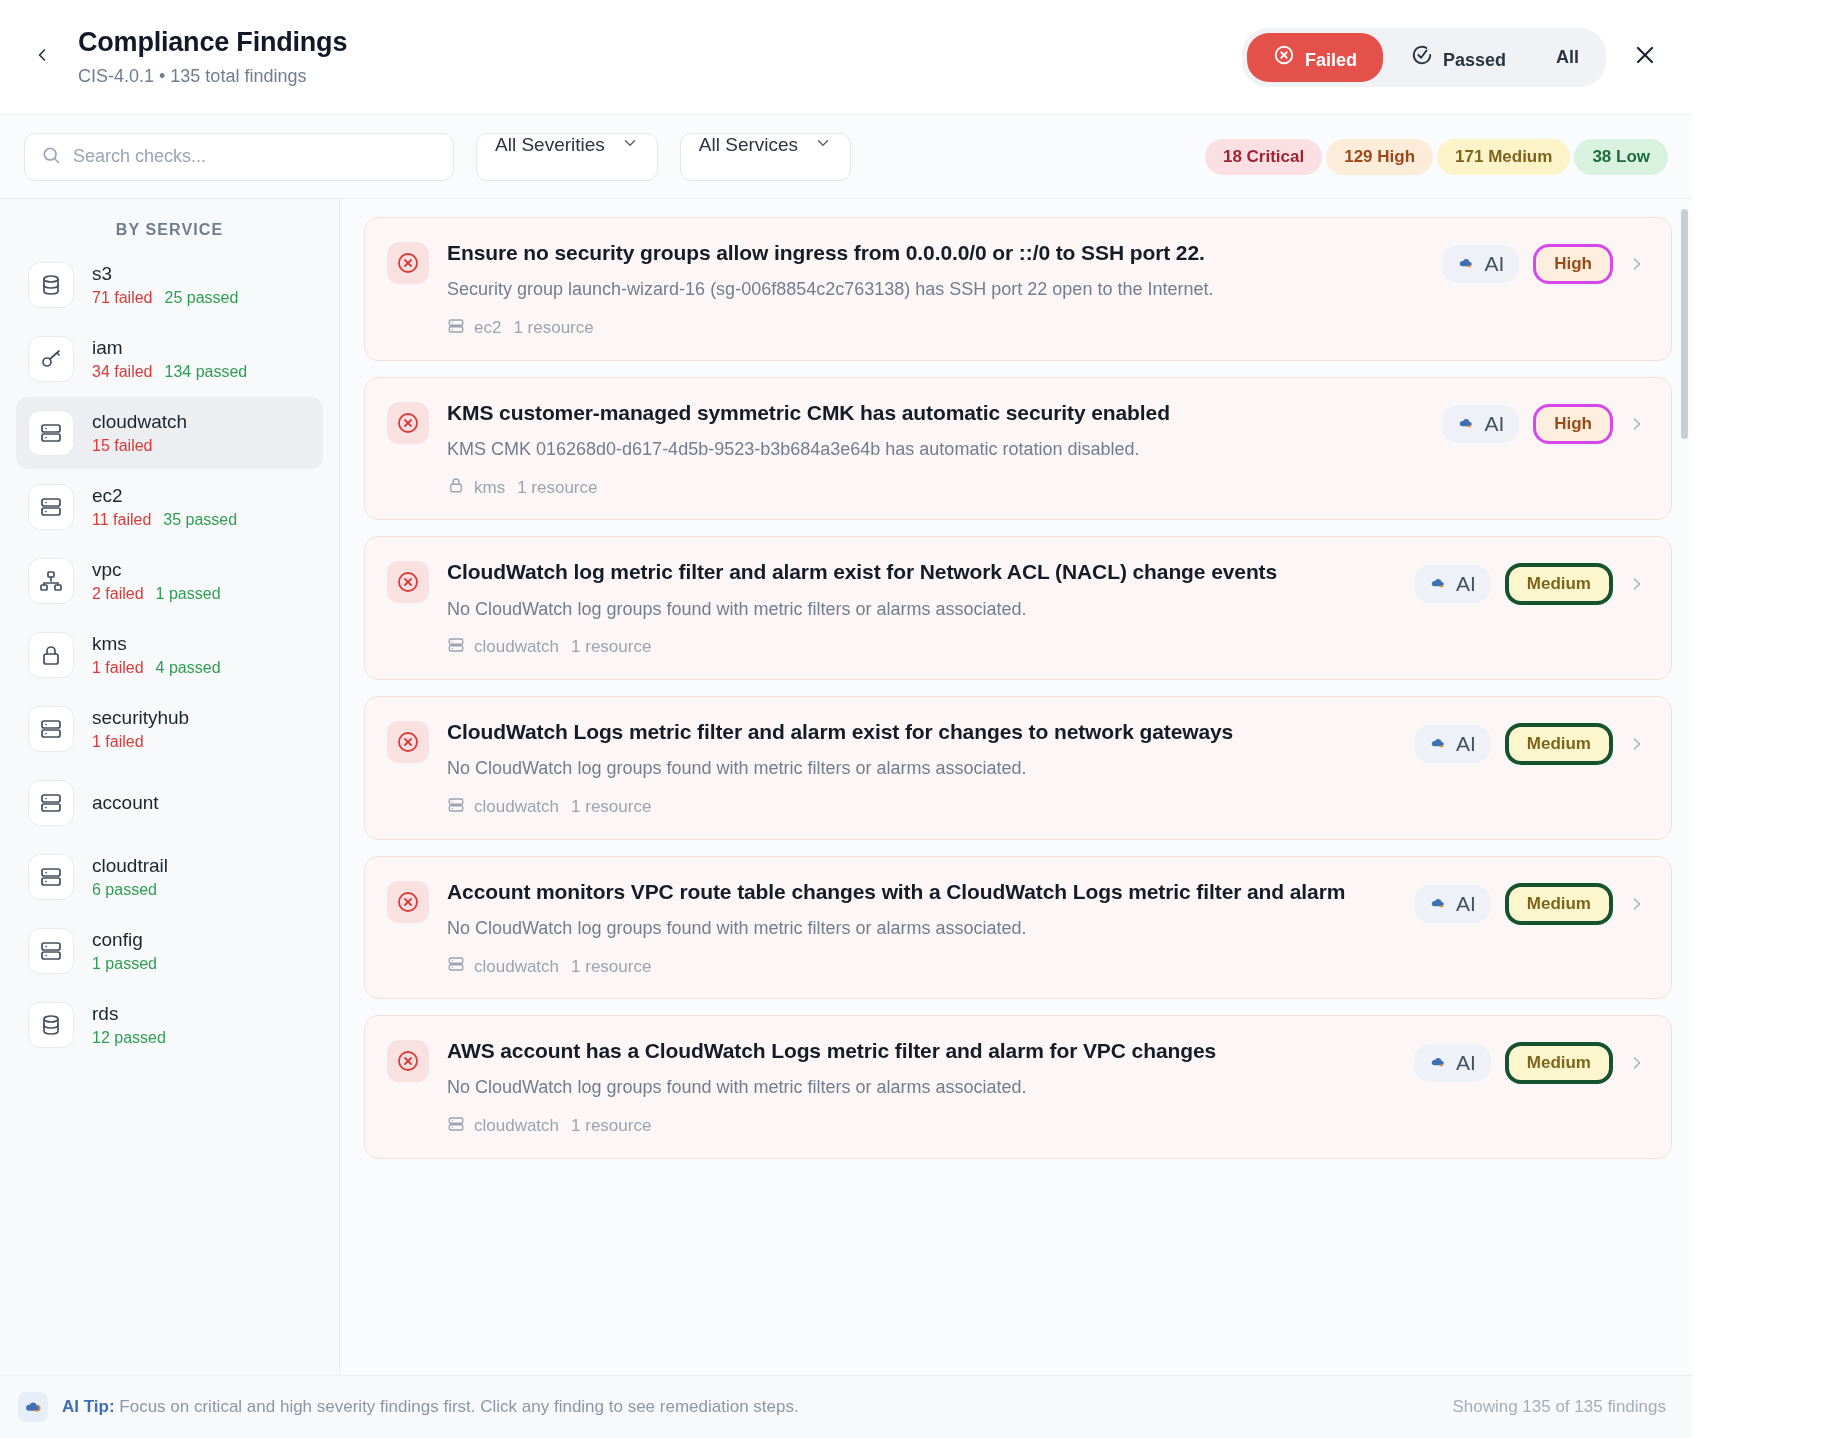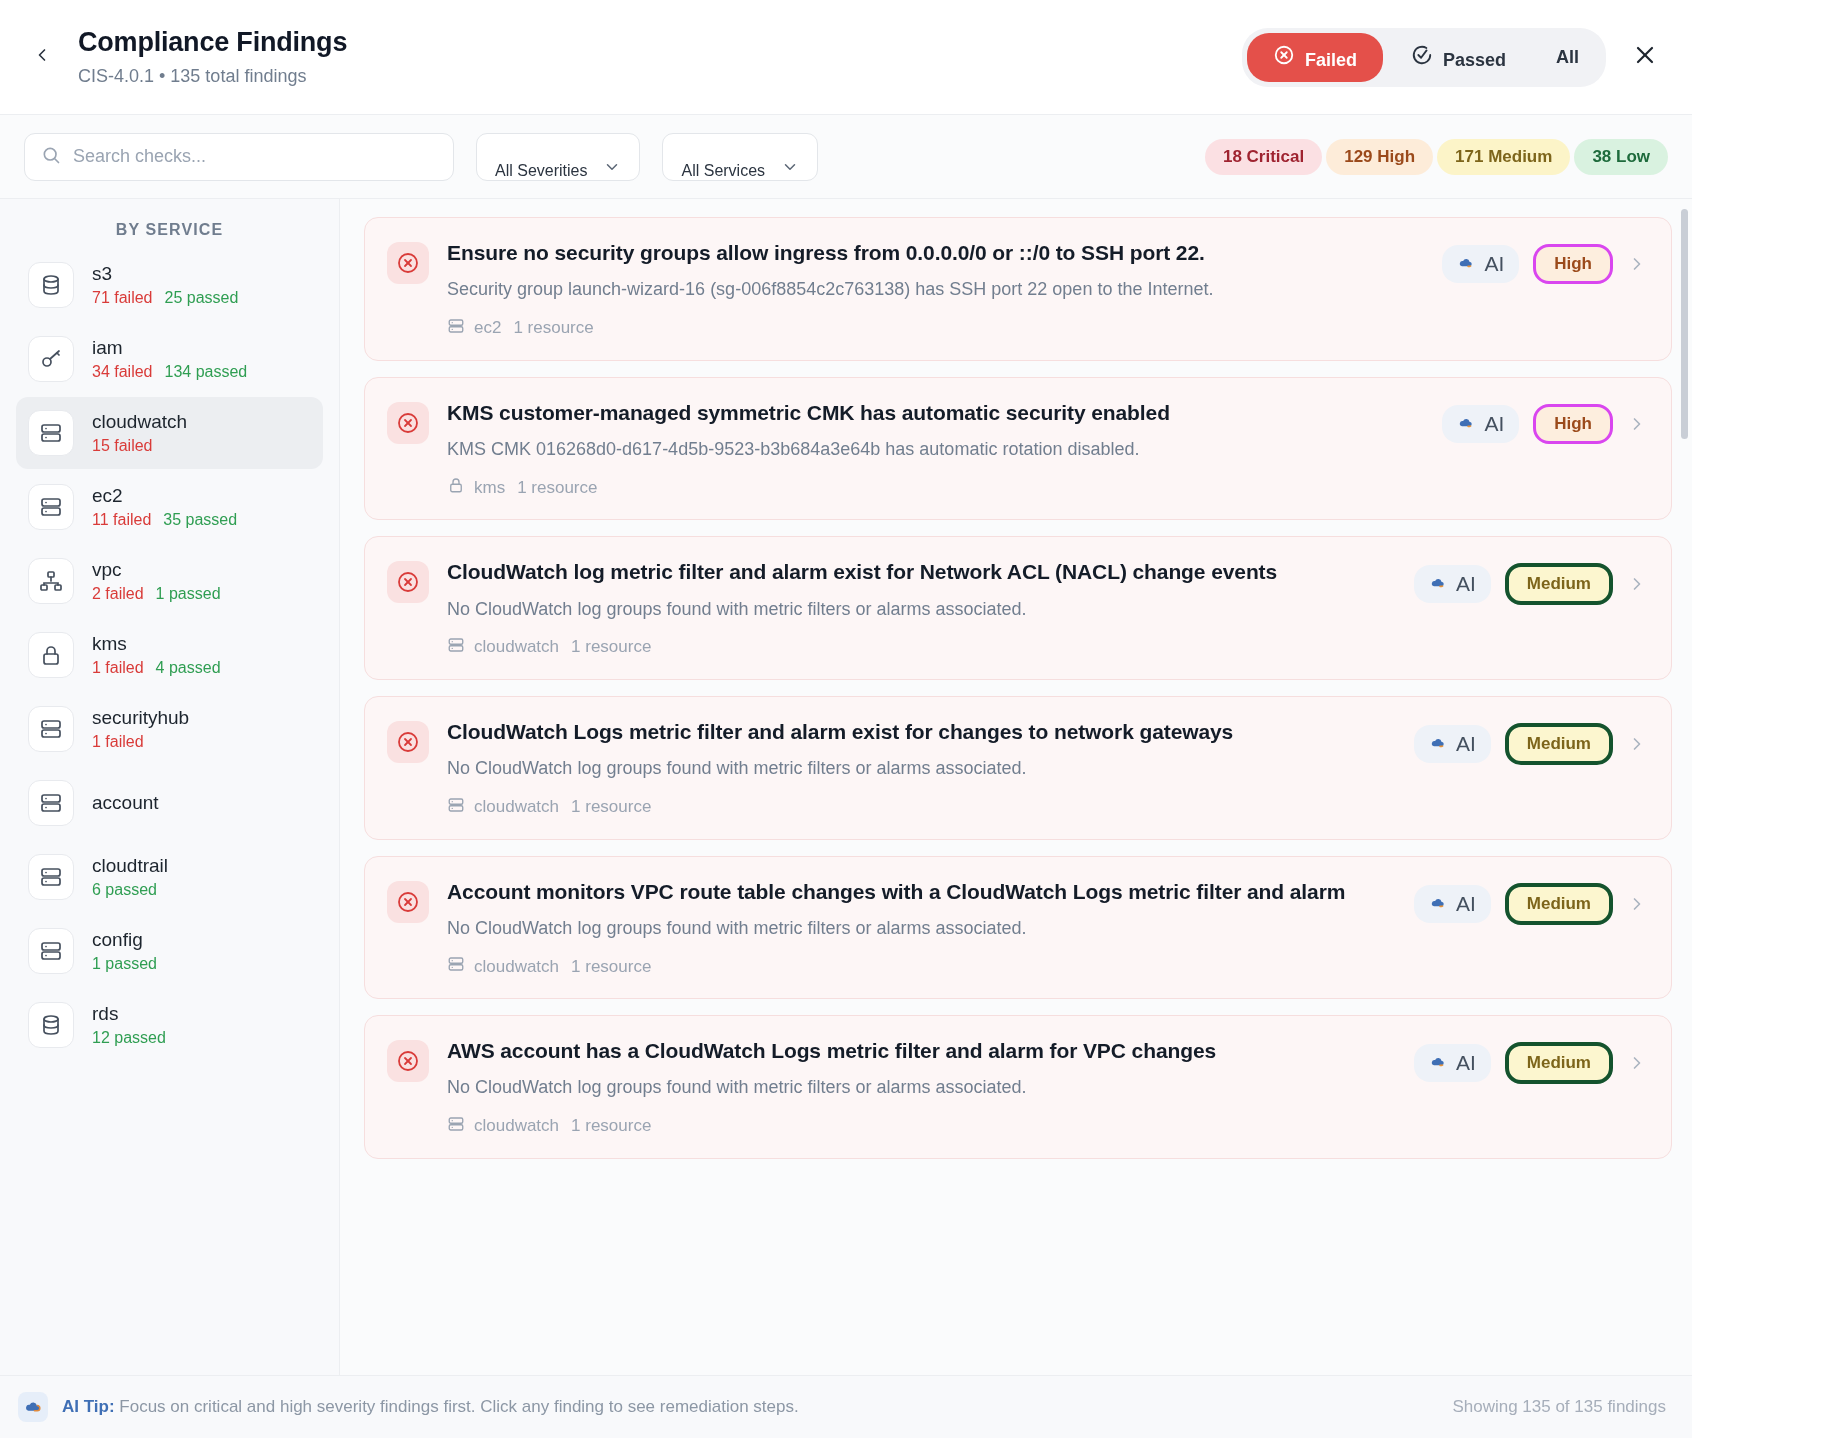--- a/index.html
+++ b/index.html
@@ -64,23 +64,23 @@
     background: #ffffff; border: 1px solid #e3e6ea;
     border-radius: 11px; padding: 0 16px;
   }
   .search-wrap input {
     border: none; outline: none; background: transparent;
     font-size: 18px; color: #0f172a; width: 100%;
     font-family: "Liberation Sans", sans-serif;
   }
   .search-wrap input::placeholder { color: #9aa4b2; }
   .select-pill {
-    height: 48px; display: flex; align-items: flex-end; gap: 16px;
+    height: 48px; display: flex; align-items: flex-start; gap: 16px;
     background: #ffffff; border: 1px solid #e3e6ea; border-radius: 11px;
-    padding: 0 18px; font-size: 16px; color: #2b3440; cursor: pointer;
+    padding: 0 18px; font-size: 19px; color: #2b3440; cursor: pointer;
     white-space: nowrap;
   }
   .sev-badges { margin-left: auto; display: flex; gap: 4px; }
   .sev-badge {
     border-radius: 18px; padding: 8px 18px;
     font-size: 17px; font-weight: 700; white-space: nowrap; cursor: pointer;
   }
   .sev-critical { background: #fbe0e3; color: #9f2330; }
   .sev-high     { background: #fdecd9; color: #9b4a1b; }
   .sev-medium   { background: #fcf4c8; color: #7d651b; }

